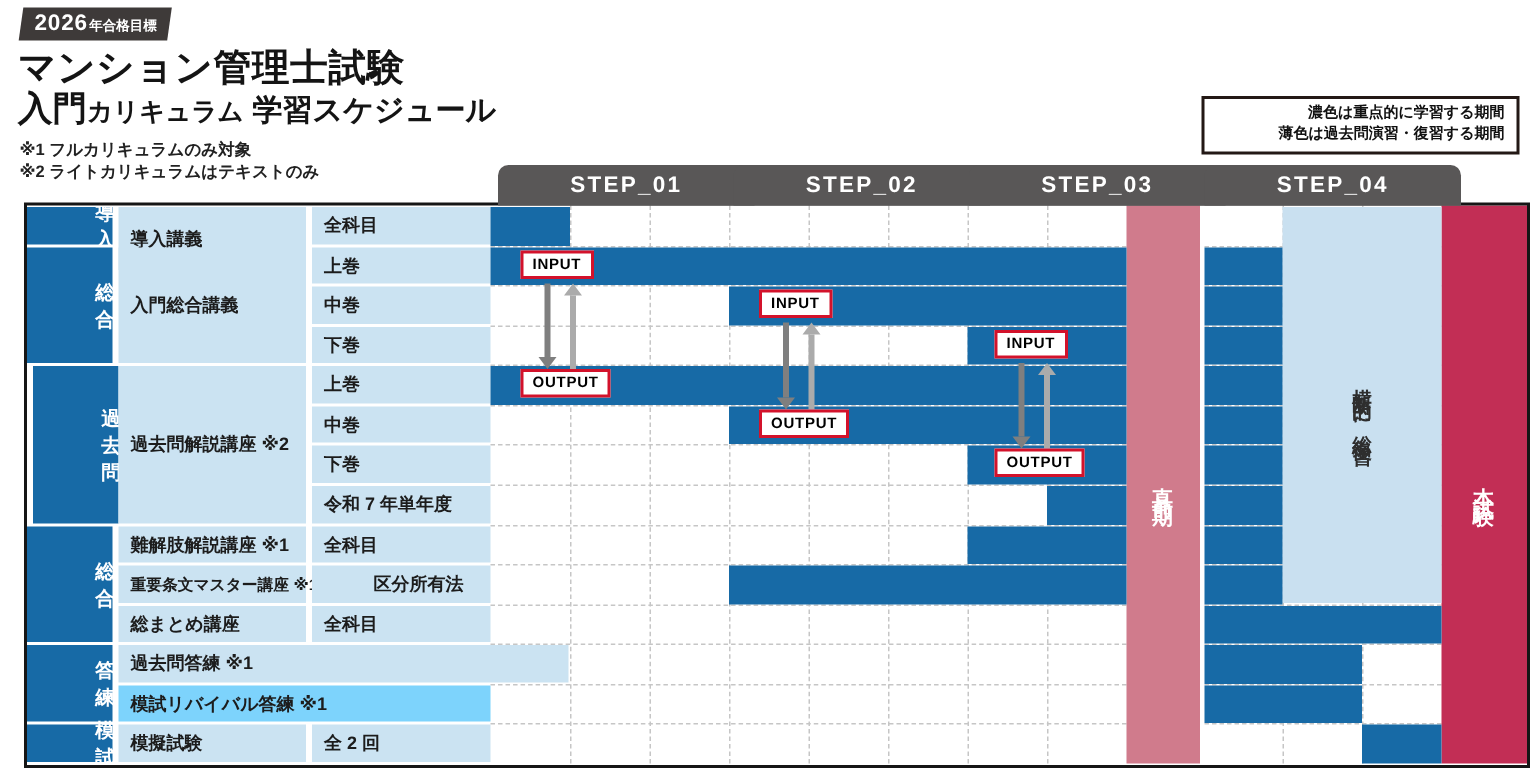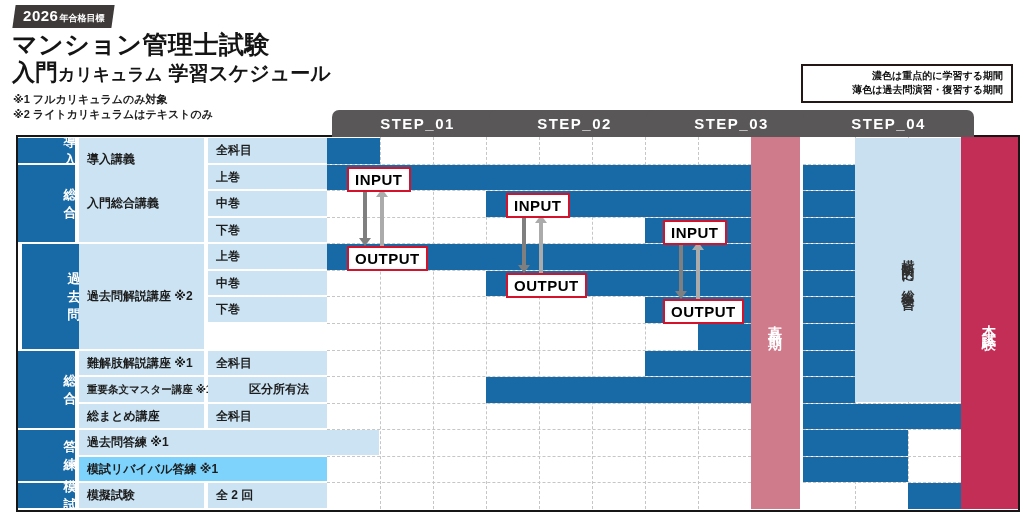--- a/index.html
+++ b/index.html
@@ -40,21 +40,21 @@
 
   .bar{position:absolute;z-index:2;}
 
   .cell{position:absolute;display:flex;align-items:center;font-weight:bold;color:#1c1c1c;
         box-sizing:border-box;z-index:2;padding-left:48px;}
   .cat{justify-content:center;color:#fff;font-size:13px;letter-spacing:1px;}
   .course,.subject{padding-left:8px;font-size:12px;white-space:nowrap;}
   .small-font{font-size:10.5px;}
 
   .iobox{position:absolute;background:#fff;border:2px solid #f97316;color:#000;font-weight:bold;
-         font-size:15px;letter-spacing:.5px;padding:2px 6px;z-index:4;white-space:nowrap;}
+         font-size:10px;letter-spacing:.5px;padding:2px 6px;z-index:4;white-space:nowrap;}
   .arr{position:absolute;width:4px;z-index:3;}
   .arr-down{background:#7f7f7f;}
   .arr-down::after{content:"";position:absolute;top:100%;left:-4px;
         border:6px solid transparent;border-top:8px solid #7f7f7f;}
   .arr-up{background:#ababab;}
   .arr-up::before{content:"";position:absolute;bottom:100%;left:-4px;
         border:6px solid transparent;border-bottom:8px solid #ababab;}
 </style>
 </head>
 <body>
@@ -148,20 +148,21 @@
       <div class="cell course" style="left: 61px; top: 107px; width: 125px; height: 105px; background: rgb(203, 227, 242);">過去問解説講座 ※2</div>
       <div class="cell subject" style="left: 190px; top: 107px; width: 119px; height: 25px; background: rgb(203, 227, 242);">上巻</div>
       <div class="bar" style="left: 309px; top: 107px; width: 424px; height: 26px; background: rgb(23, 106, 166);"></div>
       <div class="bar" style="left: 785px; top: 107px; width: 52px; height: 26px; background: rgb(23, 106, 166);"></div>
       <div class="cell subject" style="left: 190px; top: 134px; width: 119px; height: 24px; background: rgb(203, 227, 242);">中巻</div>
       <div class="bar" style="left: 468px; top: 134px; width: 265px; height: 25px; background: rgb(23, 106, 166);"></div>
       <div class="bar" style="left: 785px; top: 134px; width: 52px; height: 25px; background: rgb(23, 106, 166);"></div>
       <div class="cell subject" style="left: 190px; top: 160px; width: 119px; height: 25px; background: rgb(203, 227, 242);">下巻</div>
       <div class="bar" style="left: 627px; top: 160px; width: 106px; height: 26px; background: rgb(23, 106, 166);"></div>
       <div class="bar" style="left: 785px; top: 160px; width: 52px; height: 26px; background: rgb(23, 106, 166);"></div>
+      <div class="cell subject" style="left: 190px; top: 187px; width: 119px; height: 25px; background: rgb(203, 227, 242);">令和 7 年単年度</div>
       <div class="bar" style="left: 680px; top: 187px; width: 53px; height: 26px; background: rgb(23, 106, 166);"></div>
       <div class="bar" style="left: 785px; top: 187px; width: 52px; height: 26px; background: rgb(23, 106, 166);"></div>
       <div class="cell cat" style="left: 0px; top: 214px; width: 57px; height: 77px; background: rgb(23, 106, 166);">総合</div>
       <div class="cell course" style="left: 61px; top: 214px; width: 125px; height: 24px; background: rgb(203, 227, 242);">難解肢解説講座 ※1</div>
       <div class="cell subject" style="left: 190px; top: 214px; width: 119px; height: 24px; background: rgb(203, 227, 242);">全科目</div>
       <div class="bar" style="left: 627px; top: 214px; width: 106px; height: 25px; background: rgb(23, 106, 166);"></div>
       <div class="bar" style="left: 785px; top: 214px; width: 52px; height: 25px; background: rgb(23, 106, 166);"></div>
       <div class="cell course small-font" style="left: 61px; top: 240px; width: 125px; height: 25px; background: rgb(203, 227, 242);">重要条文マスター講座 ※1</div>
       <div class="cell subject" style="left: 190px; top: 240px; width: 119px; height: 25px; background: rgb(203, 227, 242); padding-left: 41px;">区分所有法</div>
       <div class="bar" style="left: 468px; top: 240px; width: 265px; height: 26px; background: rgb(23, 106, 166);"></div>

